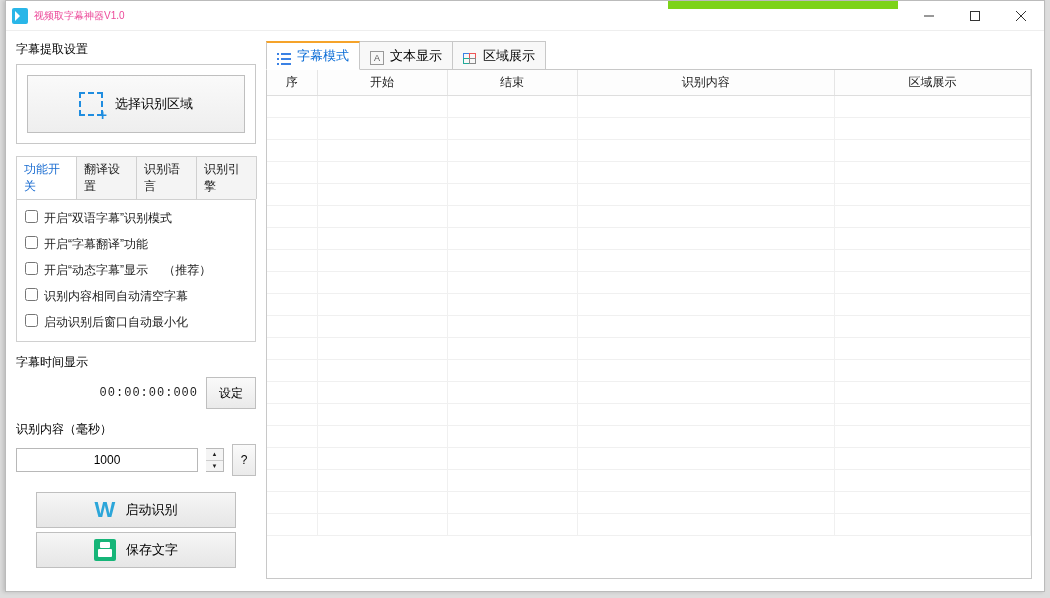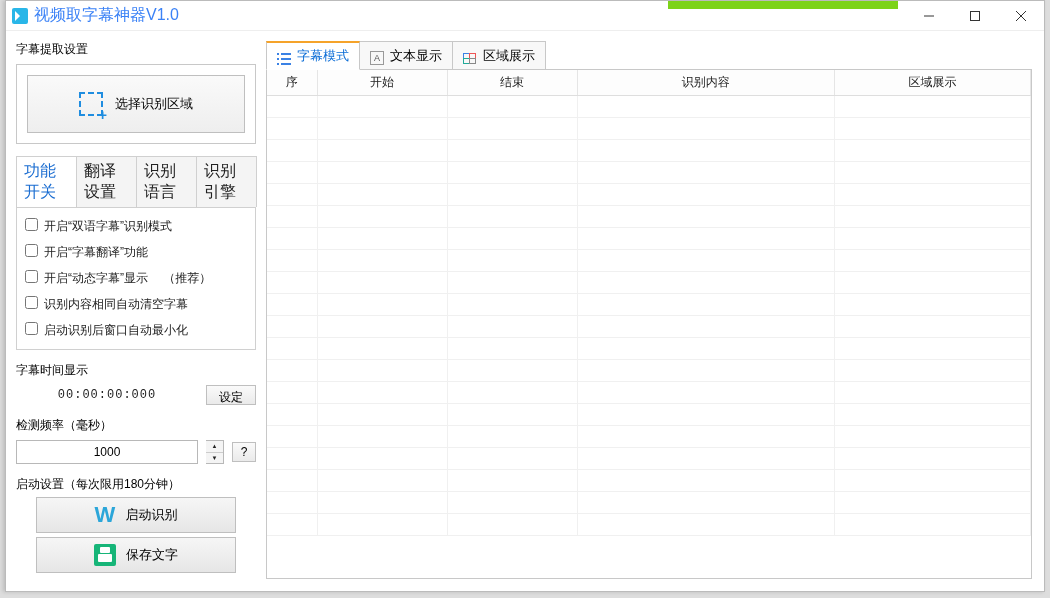--- a/index.html
+++ b/index.html
@@ -15,21 +15,21 @@
       background: #fff; border-bottom: 1px solid #eee;
     }
     .app-icon {
       width: 16px; height: 16px; margin: 0 6px;
       background: #29b6e8; border-radius: 2px; position: relative;
     }
     .app-icon::after {
       content: ""; position: absolute; left: 3px; top: 3px;
       border: 5px solid transparent; border-left-color: #fff;
     }
-    .title-text { font-size: 16px; color: #3b82f6; }
+    .title-text { font-size: 10px; color: #ec4899; }
     .titlebar-spacer { flex: 1; }
     .header-stripe {
       width: 230px; height: 8px; background: #7dd31a;
       margin-top: -22px; margin-right: 8px;
     }
     .winctrls { display: flex; }
     .winbtn {
       width: 46px; height: 30px; display: flex; align-items: center; justify-content: center;
       cursor: pointer; font-size: 11px; color: #333;
     }
@@ -55,39 +55,39 @@
       font-size: 13px; cursor: pointer;
     }
     .dashed-box {
       width: 24px; height: 24px; border: 2px dashed #1f8de0; position: relative;
     }
     .dashed-box::after {
       content: "+"; position: absolute; right: -6px; bottom: -9px;
       color: #1f8de0; font-size: 15px; font-weight: bold;
     }
 
-    .tabstrip { display: flex; font-size: 16px; }
+    .tabstrip { display: flex; font-size: 12px; }
     .tab {
       padding: 4px 7px; border: 1px solid #d0d0d0; border-bottom: none;
       background: #f4f4f4; margin-right: -1px; cursor: pointer;
     }
     .tab.active { background: #fff; color: #1b6dd1; }
     .tabpanel {
       border: 1px solid #d0d0d0; padding: 10px 8px;
       display: flex; flex-direction: column; gap: 9px;
     }
     .checkrow { display: flex; align-items: flex-start; gap: 6px; }
     .checkrow input { width: 13px; height: 13px; }
 
     .row { display: flex; align-items: center; gap: 8px; }
     .mono { font-family: "Consolas","Courier New",monospace; letter-spacing: 1px; }
     .btn {
       background: linear-gradient(#fafafa,#eaeaea);
       border: 1px solid #bfbfbf; padding: 3px 12px;
-      font-size: 12px; cursor: pointer; height: 20px;
+      font-size: 12px; cursor: pointer; height: 32px;
     }
     .btn.sq { width: 24px; padding: 0; }
     .numinput {
       flex: 1; border: 1px solid #b8b8b8; height: 24px; padding: 0 6px; text-align: center;
       font-size: 12px;
     }
     .spinner {
       width: 18px; height: 24px; display: flex; flex-direction: column;
       border: 1px solid #b8b8b8; border-left: none;
     }
@@ -232,39 +232,38 @@
           <label class="checkrow">
               <input type="checkbox" style="">
               <span>启动识别后窗口自动最小化</span>
             </label>
         </div>
       </div>
 
       <div>
         <div class="group-title">字幕时间显示</div>
         <div class="row" style="margin-top:6px; justify-content: space-between;">
-          <span class="mono" style="flex:1; text-align:center;">00:00:00:000</span>
+          <span class="mono" style="flex:1; text-align:right;">00:00:00:000</span>
           <button class="btn">设定</button>
         </div>
       </div>
 
       <div>
-        <div class="group-title">检测频率（毫秒）</div>
+        <div class="group-title">识别内容（毫秒）</div>
         <div class="row" style="margin-top:6px;">
           <input class="numinput" value="1000" style="">
           <div class="spinner">
             <div>▲</div>
             <div>▼</div>
           </div>
           <button class="btn sq">?</button>
         </div>
       </div>
 
       <div>
-        <div class="group-title">启动设置（每次限用180分钟）</div>
         <button class="bigbtn">
           <span class="icon-w">W</span>
           <span>启动识别</span>
         </button>
         <button class="bigbtn">
           <span class="icon-save"></span>
           <span>保存文字</span>
         </button>
       </div>
     </div>

